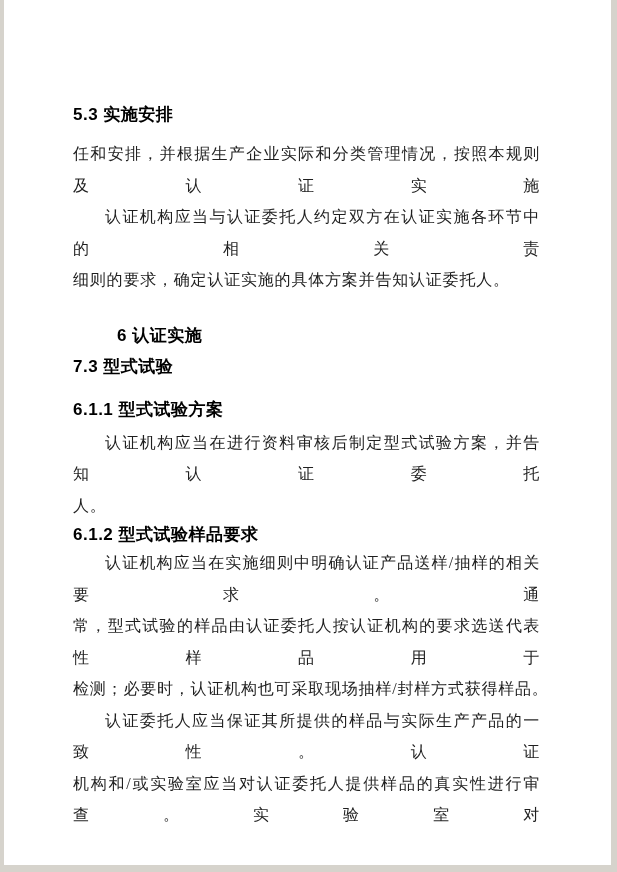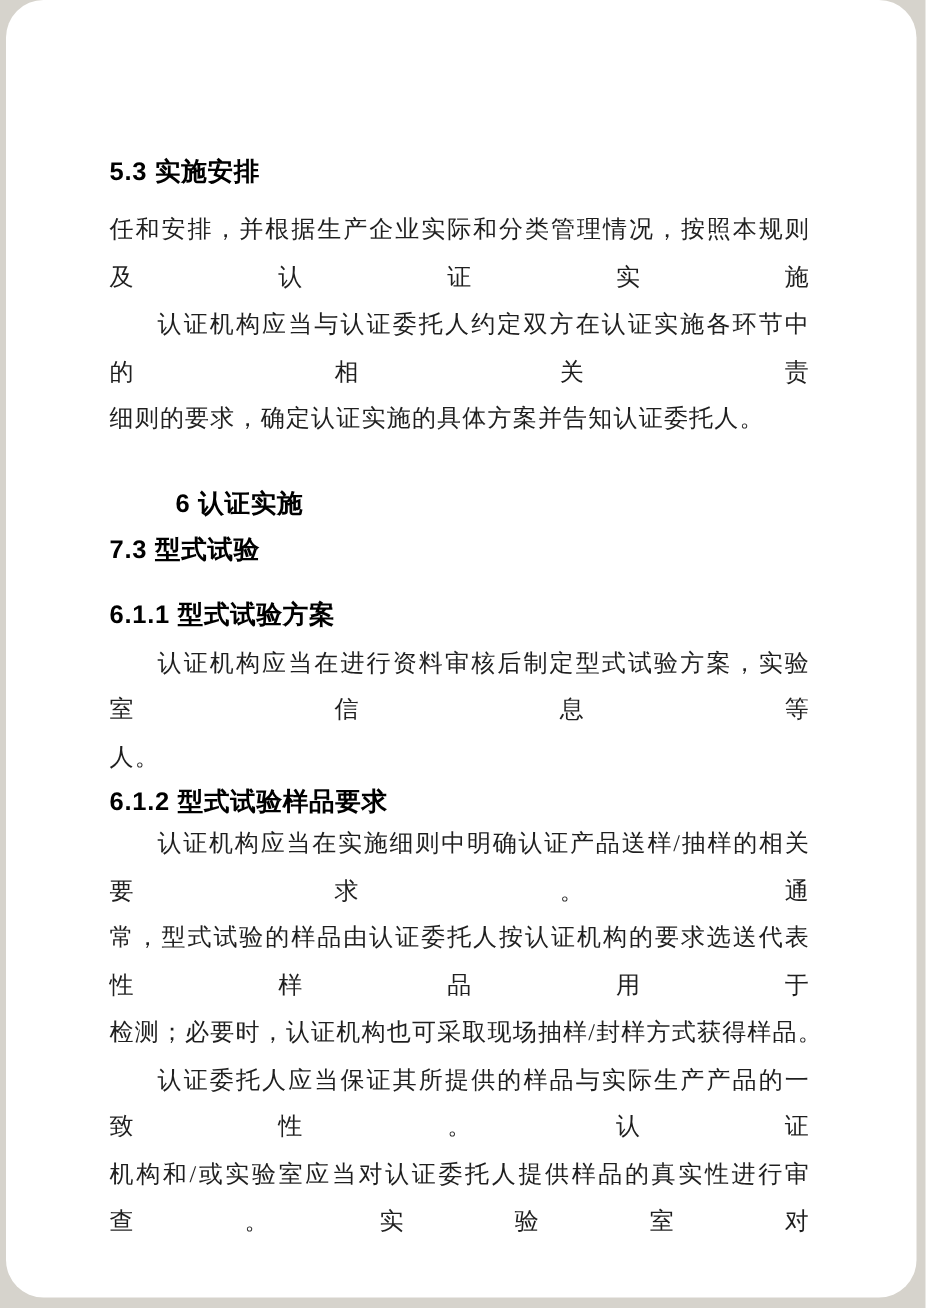--- a/index.html
+++ b/index.html
@@ -1,21 +1,21 @@
 <!DOCTYPE html>
 <html style="--surround-bg: #d6d3cc; --page-bg: #ffffff; --text-color: #1f1f1f; --heading-color: #000000;"><head>
 <meta charset="utf-8">
 <style>
   :root {
     --surround-bg: #d6d3cc;
     --page-bg: #ffffff;
     --text-color: #1f1f1f;
     --heading-color: #000000;
   }
-  * { margin: 0; padding: 0; box-sizing: border-box; border-radius: 25px; }
+  * { margin: 0; padding: 0; box-sizing: border-box; }
   html, body {
     width: 617px; height: 872px;
     overflow: hidden;
   }
   body {
     background: var(--surround-bg, #d6d3cc);
     position: relative;
     font-family: "Liberation Serif", "DejaVu Serif", serif;
   }
   .page {
@@ -69,21 +69,21 @@
       <span class="ln fl">任和安排，并根据生产企业实际和分类管理情况，按照本规则及认证实施</span>
       <span class="ln first fl">认证机构应当与认证委托人约定双方在认证实施各环节中的相关责</span>
       <span class="ln">细则的要求，确定认证实施的具体方案并告知认证委托人。</span>
     </div>
 
     <div class="h h6">6 认证实施</div>
     <div class="h h61">7.3 型式试验</div>
     <div class="h h611">6.1.1 型式试验方案</div>
 
     <div class="para p2">
-      <span class="ln first fl">认证机构应当在进行资料审核后制定型式试验方案，实验室信息等</span>
+      <span class="ln first fl">认证机构应当在进行资料审核后制定型式试验方案，并告知认证委托</span>
       <span class="ln">人。</span>
     </div>
 
     <div class="para">
     </div>
 
     <div class="h h612">6.1.2 型式试验样品要求</div>
 
     <div class="para">
       <span class="ln first fl">认证机构应当在实施细则中明确认证产品送样/抽样的相关要求。通</span>

